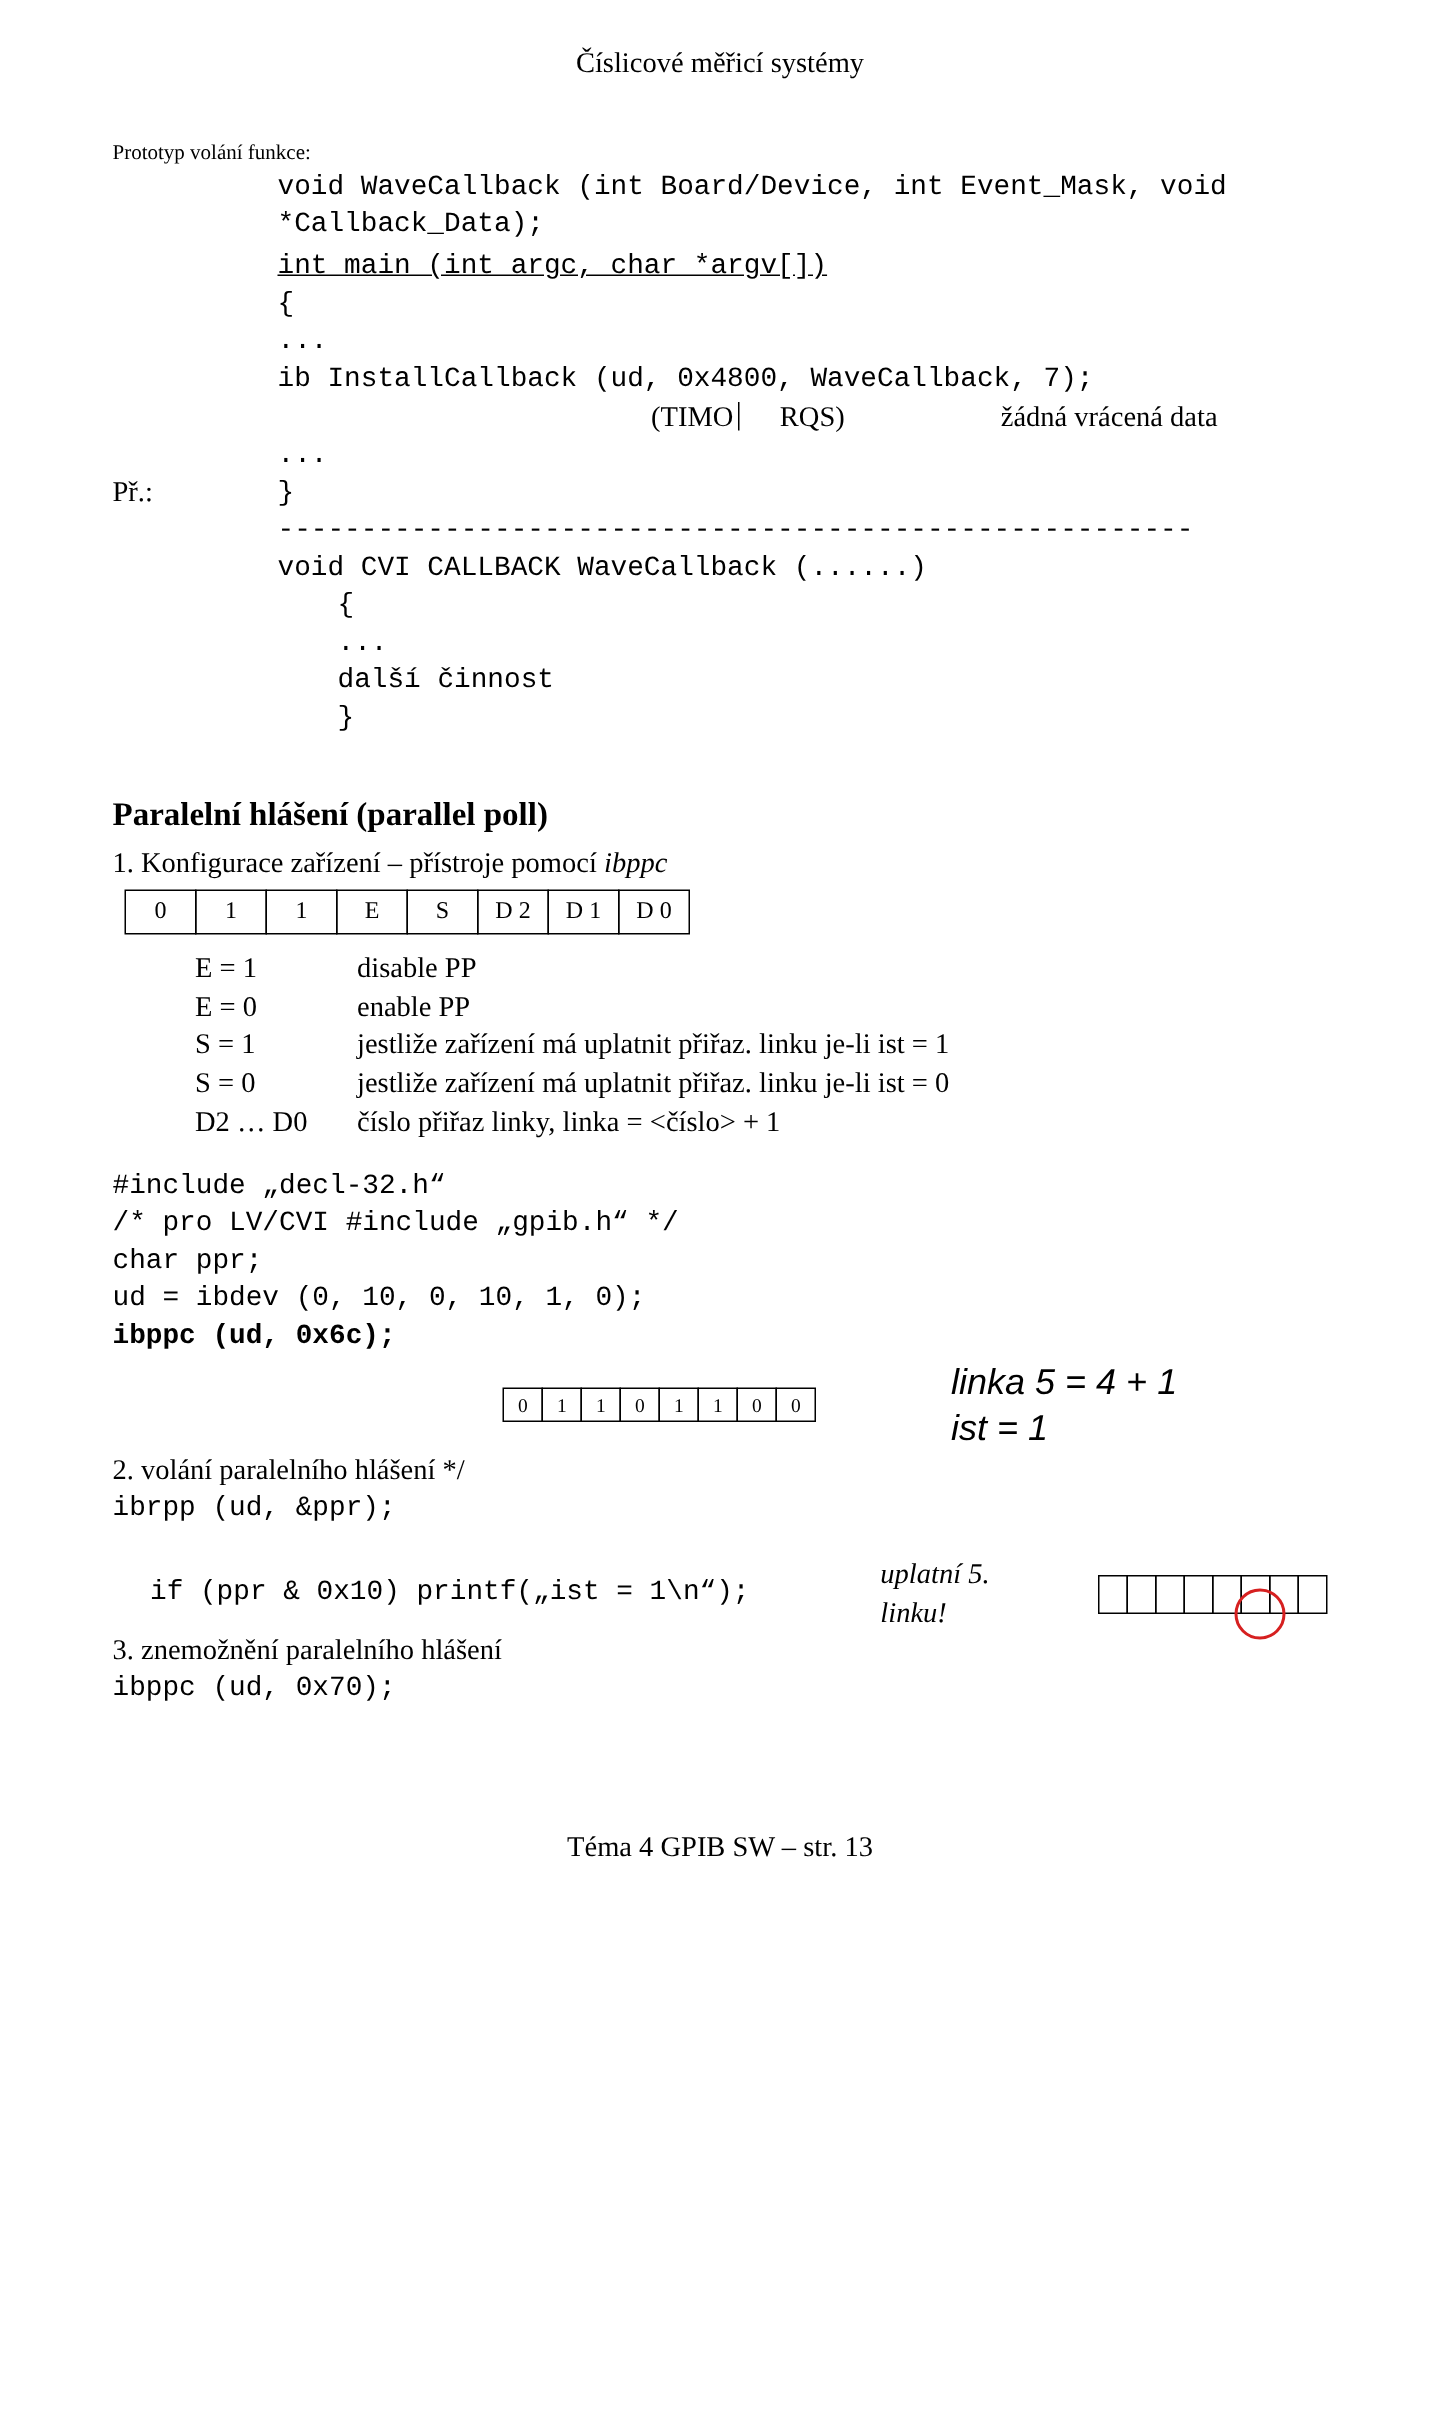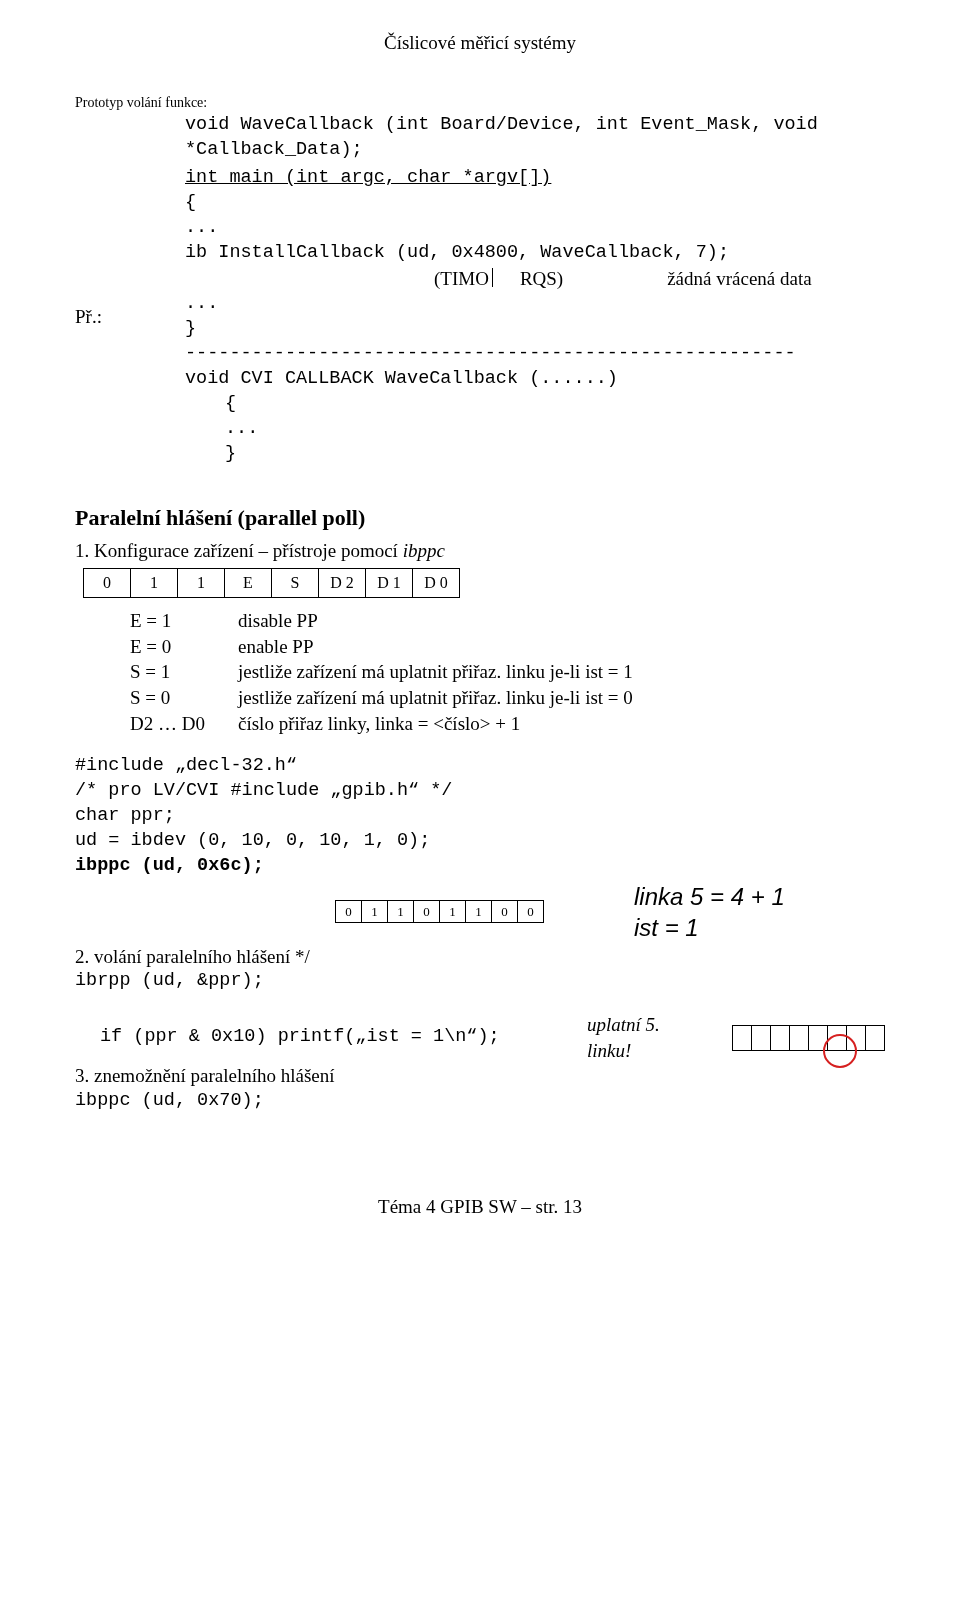--- a/index.html
+++ b/index.html
@@ -158,20 +158,21 @@
       <span class="paren-note">RQS)</span>
       <span style="width:80px;"></span>
       <span class="paren-note">žádná vrácená data</span>
     </div>
     <div class="code" style="padding-left:55px;">...</div>
     <div class="code" style="padding-left:55px;">}</div>
     <div class="code" style="padding-left:55px;">-------------------------------------------------------</div>
     <div class="code" style="padding-left:55px;">void CVI CALLBACK WaveCallback (......)</div>
     <div class="code" style="padding-left:95px;">{</div>
     <div class="code" style="padding-left:95px;">...</div>
+    <div class="code" style="padding-left:95px;">další činnost</div>
     <div class="code" style="padding-left:95px;">}</div>
   </div>
 </div>
 
 <div class="h2">Paralelní hlášení (parallel poll)</div>
 
 <div class="list-line">
   <span>1. Konfigurace zařízení – přístroje pomocí </span><span class="italic">ibppc</span>
 </div>
 

